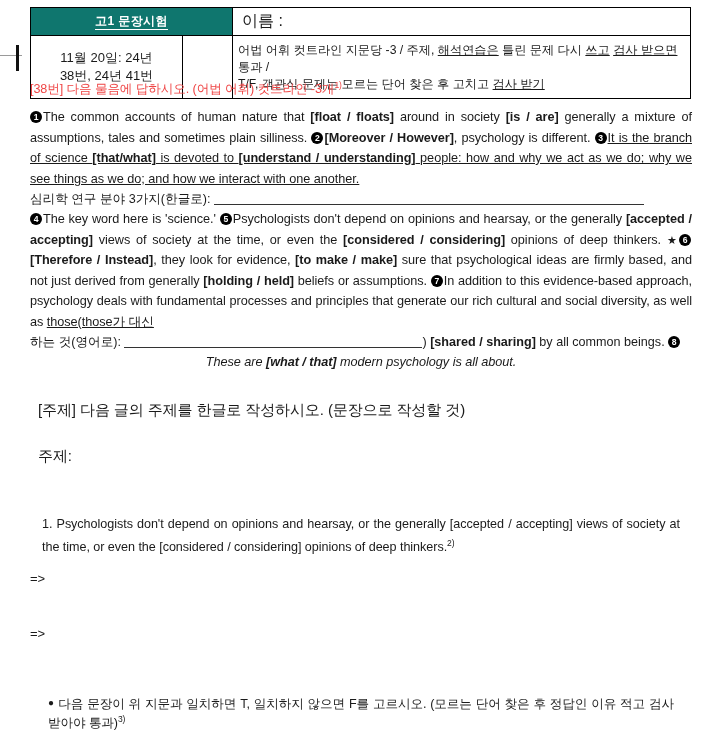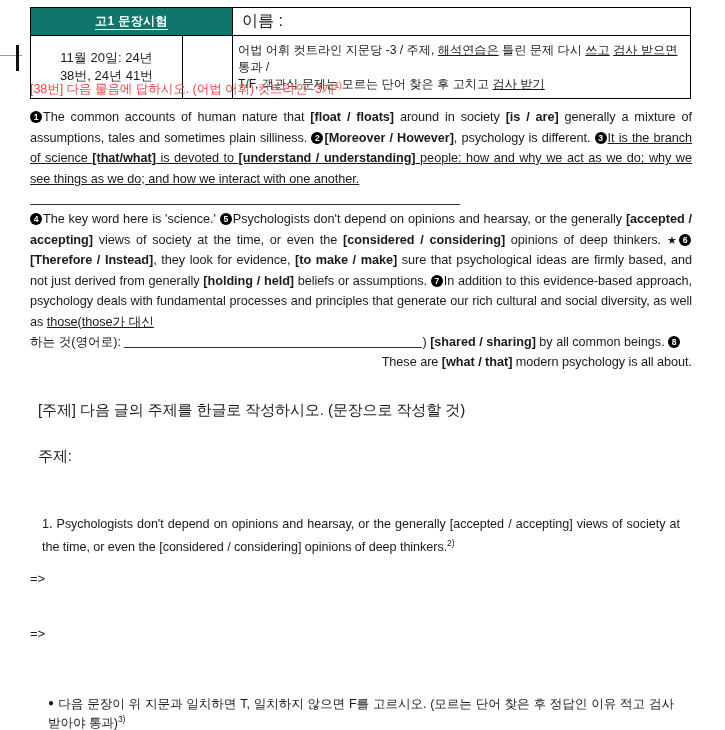--- a/index.html
+++ b/index.html
@@ -107,21 +107,21 @@
   .sup { font-size: 8.5px; vertical-align: super; }
 
   p.para {
     margin: 0;
     text-align: justify;
     text-justify: inter-word;
     line-height: 20.5px;
     font-size: 12.7px;
     letter-spacing: -0.05px;
   }
-  p.para.last { text-align: right; }
+  p.para.last { text-align: center; font-style: italic; }
 
   .cnum {
     display: inline-block;
     width: 12px; height: 12px;
     line-height: 12px;
     border-radius: 50%;
     background: #000;
     color: #fff;
     text-align: center;
     font-size: 8.6px;
@@ -210,21 +210,21 @@
   </div>
 
   <div class="content">
 
     <p class="line-inst"><span>[38번] 다음 물음에 답하시오. (어법 어휘) 컷트라인 -3개</span><span class="sup">1)</span></p>
 
     <p class="para">
       <span class="cnum">1</span><span>The common accounts of human nature that </span><b class="opt">[float / floats]</b><span> around in society </span><b class="opt">[is / are]</b><span> generally a mixture of assumptions, tales and sometimes plain silliness. </span><span class="cnum">2</span><b class="opt">[Moreover / However]</b><span>, psychology is different. </span><span class="cnum">3</span><span class="ul"><span>It is the branch of science </span><b class="opt">[that/what]</b><span> is devoted to </span><b class="opt">[understand / understanding]</b><span> people: how and why we act as we do; why we see things as we do; and how we interact with one another.</span></span>
     </p>
 
-    <p class="kline"> <span class="blankfill" style="width:430px"></span></p>
+    <p class="kline"><span>심리학 연구 분야 3가지(한글로):</span> <span class="blankfill" style="width:430px"></span></p>
 
     <p class="para">
       <span class="cnum">4</span><span>The key word here is 'science.' </span><span class="cnum">5</span><span>Psychologists don't depend on opinions and hearsay, or the generally </span><b class="opt">[accepted / accepting]</b><span> views of society at the time, or even the </span><b class="opt">[considered / considering]</b><span> opinions of deep thinkers. </span><span class="star">★</span><span class="cnum">6</span><b class="opt">[Therefore / Instead]</b><span>, they look for evidence, </span><b class="opt">[to make / make]</b><span> sure that psychological ideas are firmly based, and not just derived from generally </span><b class="opt">[holding / held]</b><span> beliefs or assumptions. </span><span class="cnum">7</span><span>In addition to this evidence-based approach, psychology deals with fundamental processes and principles that generate our rich cultural and social diversity, as well as </span><span class="ul">those(those가 대신</span>
     </p>
 
     <p class="kline"><span>하는 것(영어로):</span> <span class="blankfill" style="width:298px"></span><span>)</span> <b class="opt">[shared / sharing]</b><span> by all common beings. </span><span class="cnum">8</span></p>
 
     <p class="para last"><span>These are </span><b class="opt">[what / that]</b><span> modern psychology is all about.</span></p>
 
     <div class="spacer-md"></div>

